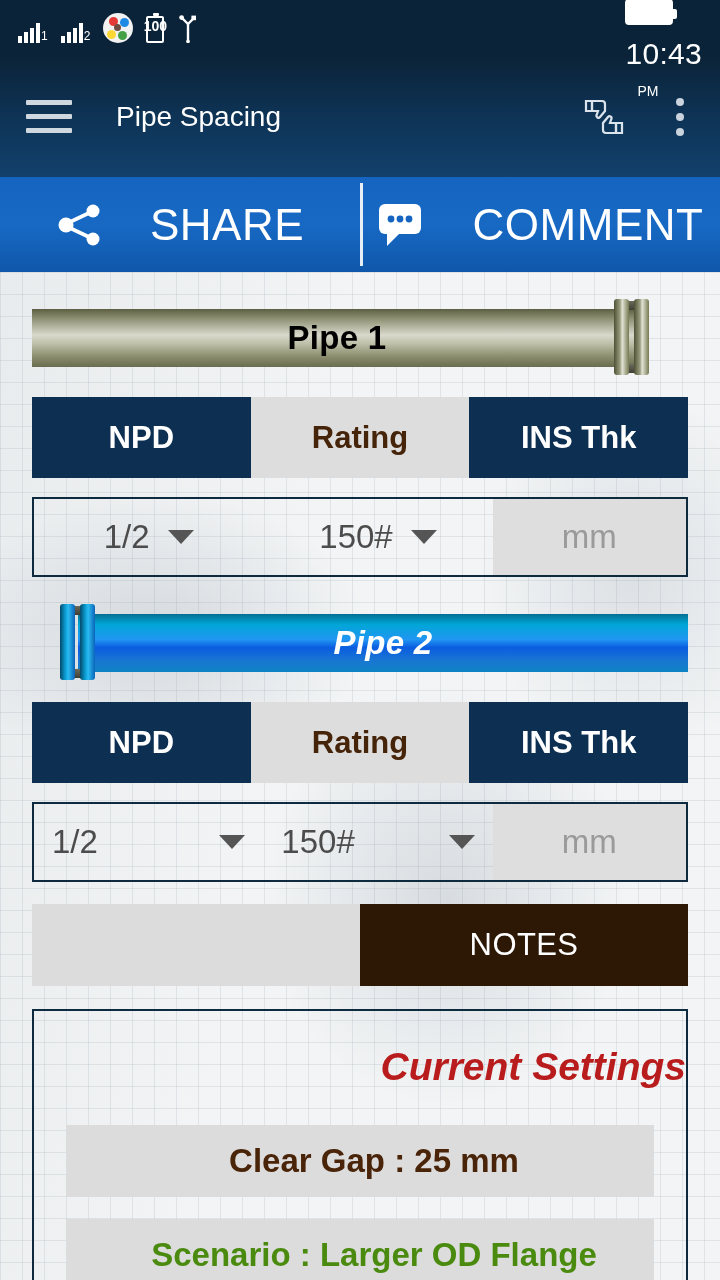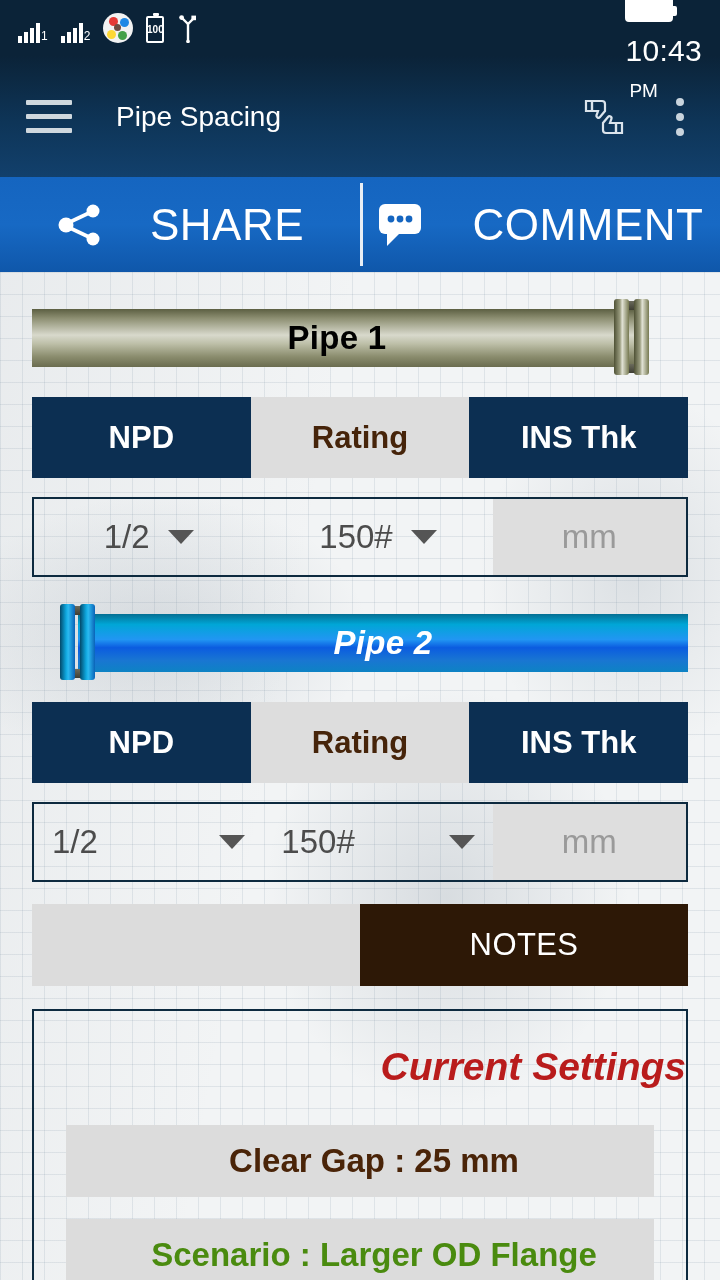--- a/index.html
+++ b/index.html
@@ -45,42 +45,42 @@
   }
   .app-dot span { position: absolute; width: 9px; height: 9px; border-radius: 50%; }
   .app-dot .c1 { background: #e53935; top: 4px; left: 6px; }
   .app-dot .c2 { background: #1e88e5; top: 5px; right: 4px; }
   .app-dot .c3 { background: #fdd835; bottom: 4px; left: 4px; }
   .app-dot .c4 { background: #43a047; bottom: 3px; right: 6px; }
   .app-dot .cx { background: #6d4c41; width: 7px; height: 7px; top: 11px; left: 11px; }
 
   .battery-small {
     width: 18px; height: 27px; border: 2px solid #fff; border-radius: 2px;
-    position: relative; display: flex; align-items: center; justify-content: center;
-    font-size: 10px; font-weight: bold; color: #fff;
+    position: relative; display: flex; align-items: flex-start; justify-content: center;
+    font-size: 14px; font-weight: bold; color: #fff;
   }
   .battery-small::before {
     content: ""; position: absolute; top: -5px; left: 5px;
     width: 6px; height: 3px; background: #fff; border-radius: 1px;
   }
 
   .usb-ico { width: 22px; height: 28px; }
 
   .alarm-ico { width: 30px; height: 30px; }
 
   .battery-big {
     width: 48px; height: 26px; border: 3px solid #fff; border-radius: 4px;
     position: relative; background: #fff;
   }
   .battery-big::after {
     content: ""; position: absolute; right: -7px; top: 7px;
     width: 5px; height: 10px; background: #fff; border-radius: 0 2px 2px 0;
   }
   .clock-time { font-size: 30px; letter-spacing: 0.3px; }
-  .clock-ampm { font-size: 19px; margin-left: 4px; }
+  .clock-ampm { font-size: 14px; margin-left: 12px; }
 
   
   .app-bar {
     height: 121px;
     background: linear-gradient(180deg, #0b2338 0%, #0e3558 55%, #12406c 100%);
     display: flex; align-items: center;
     padding: 0 26px;
   }
   .hamburger { width: 46px; display: flex; flex-direction: column; gap: 9px; cursor: pointer; }
   .hamburger i { display: block; height: 5px; background: #cfd8de; border-radius: 1px; }

